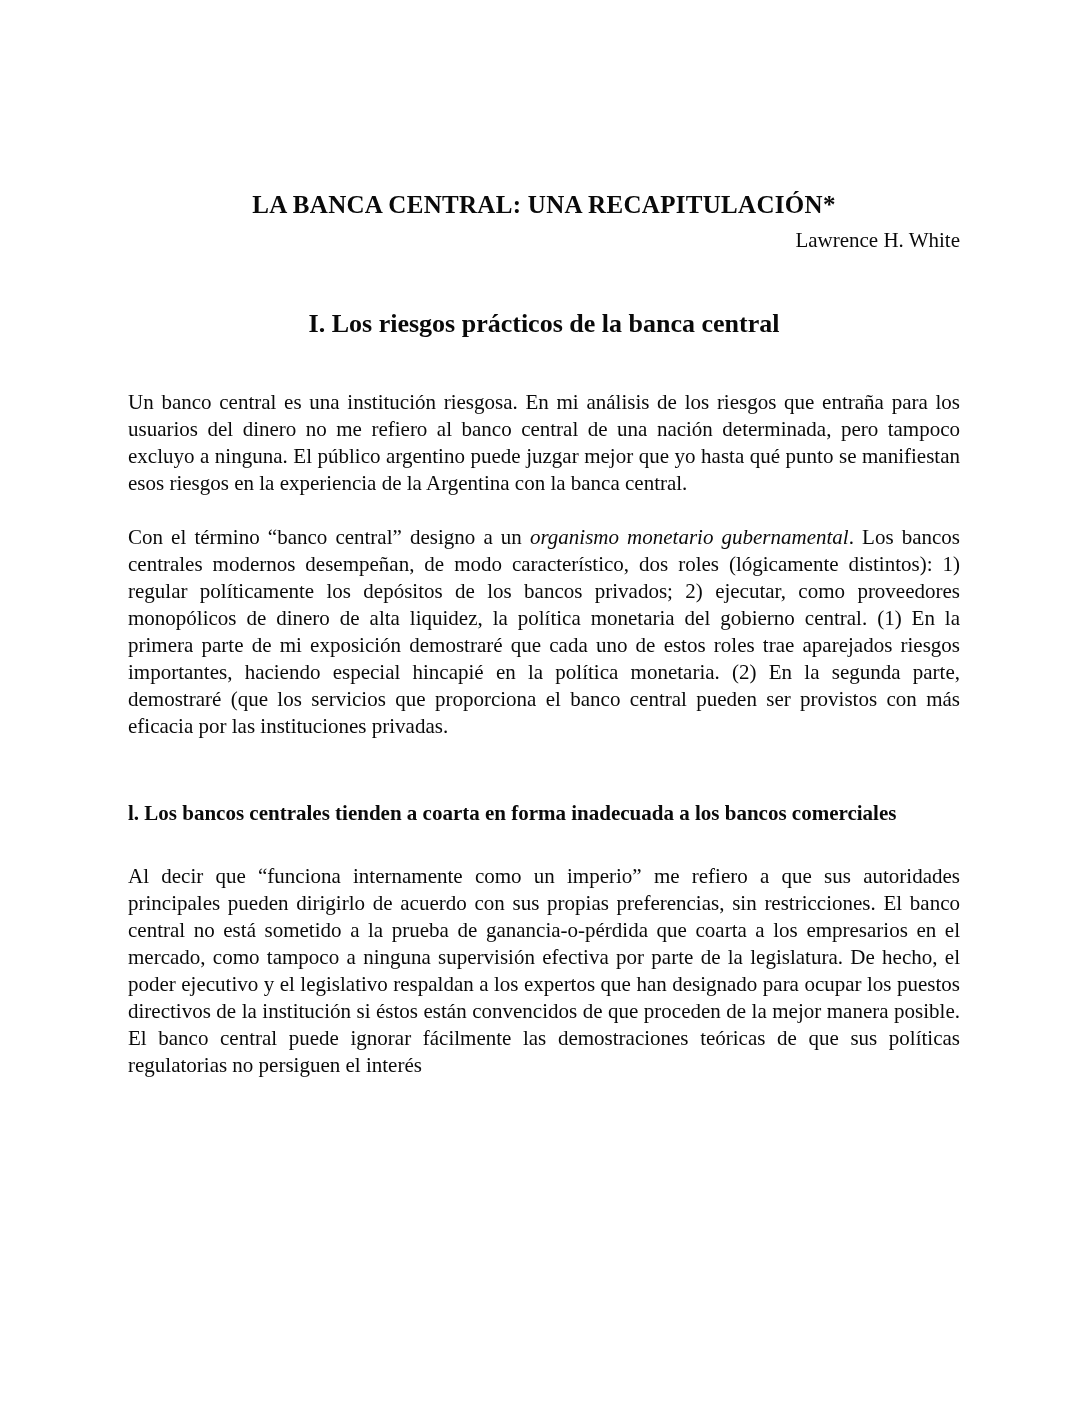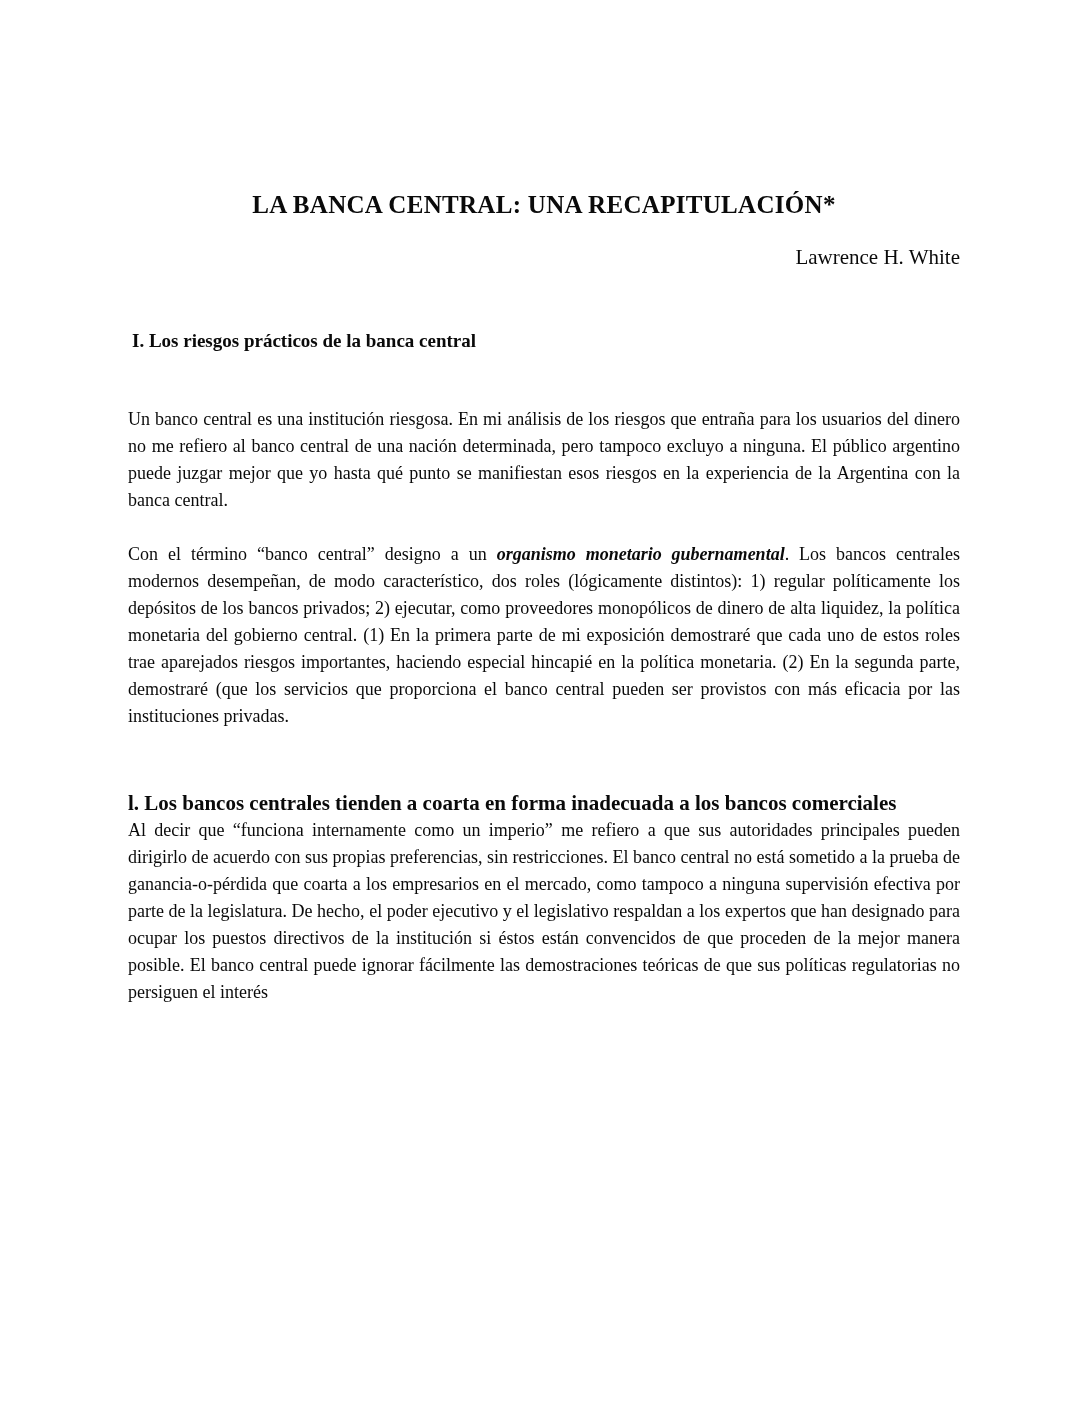--- a/index.html
+++ b/index.html
@@ -25,55 +25,56 @@
   .doc-title {
     margin: 0;
     padding-top: 190px;
     text-align: center;
     font-size: 25px;
     font-weight: bold;
     line-height: 30px;
     letter-spacing: 0.3px;
   }
   .byline {
-    margin-top: 24px;
+    margin-top: 7px;
     text-align: right;
     font-size: 21px;
     line-height: 27px;
   }
   .section-heading {
-    margin: 4px;
+    margin: 13px;
     margin-top: 56px;
-    font-size: 19px;
+    text-align: center;
+    font-size: 26px;
     font-weight: bold;
     line-height: 27px;
   }
   .body-para {
     margin: 0;
-    font-size: 18px;
+    font-size: 21px;
     line-height: 27px;
     text-align: justify;
     text-justify: inter-word;
   }
   .p1 { margin-top: 52px; }
   .p2 { margin-top: 27px; }
   .subsection-heading {
     margin: 0;
     margin-top: 60px;
     font-size: 21px;
     font-weight: bold;
     line-height: 27px;
     text-align: justify;
     text-justify: inter-word;
   }
   .p3 { margin-top: 40px; }
-  .p4 { }
+  .p4 { margin-top: 36px; }
   .italic-phrase {
     font-style: italic;
-    font-weight: bold;
+    font-weight: normal;
   }
 </style>
 </head>
 <body>
 
 <div class="page">
 
   <h1 class="doc-title">LA BANCA CENTRAL: UNA RECAPITULACIÓN*</h1>
 
   <div class="byline">Lawrence H. White</div>

